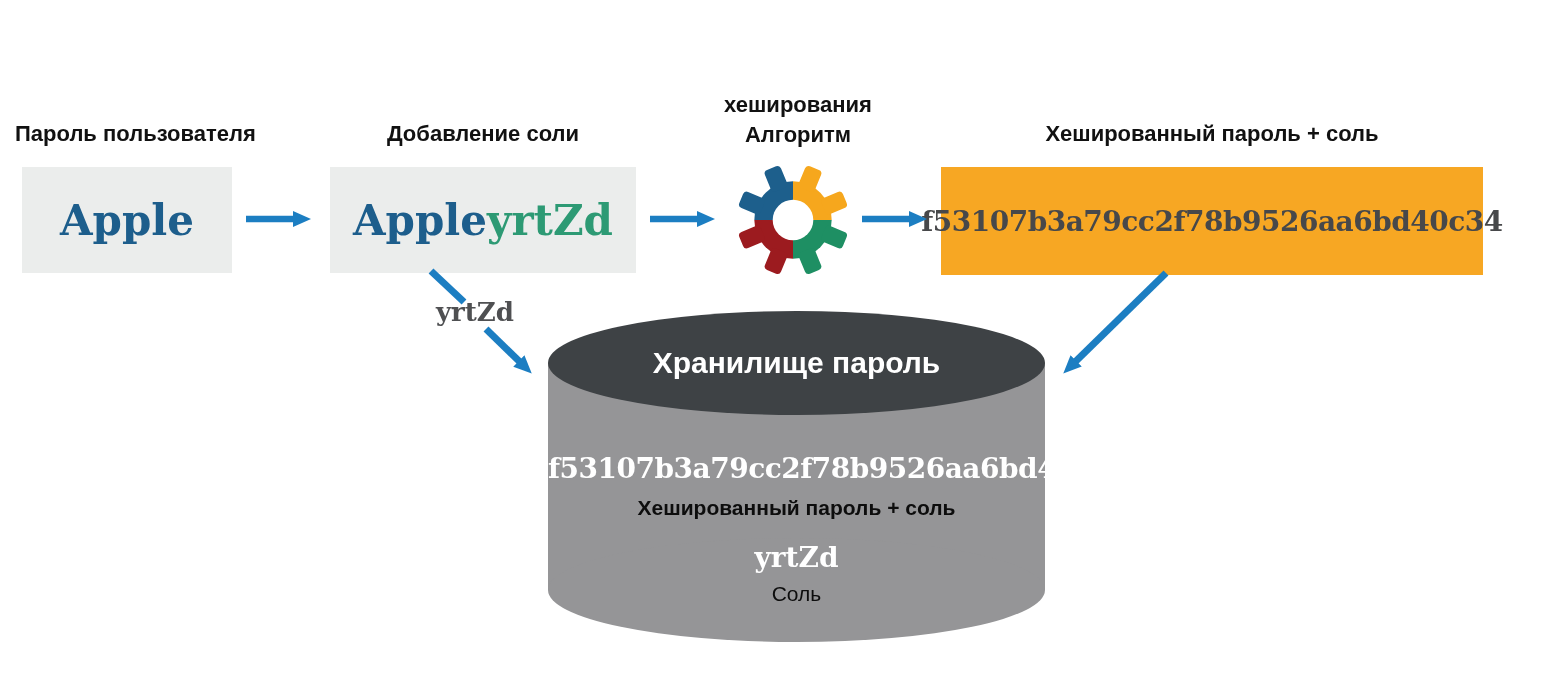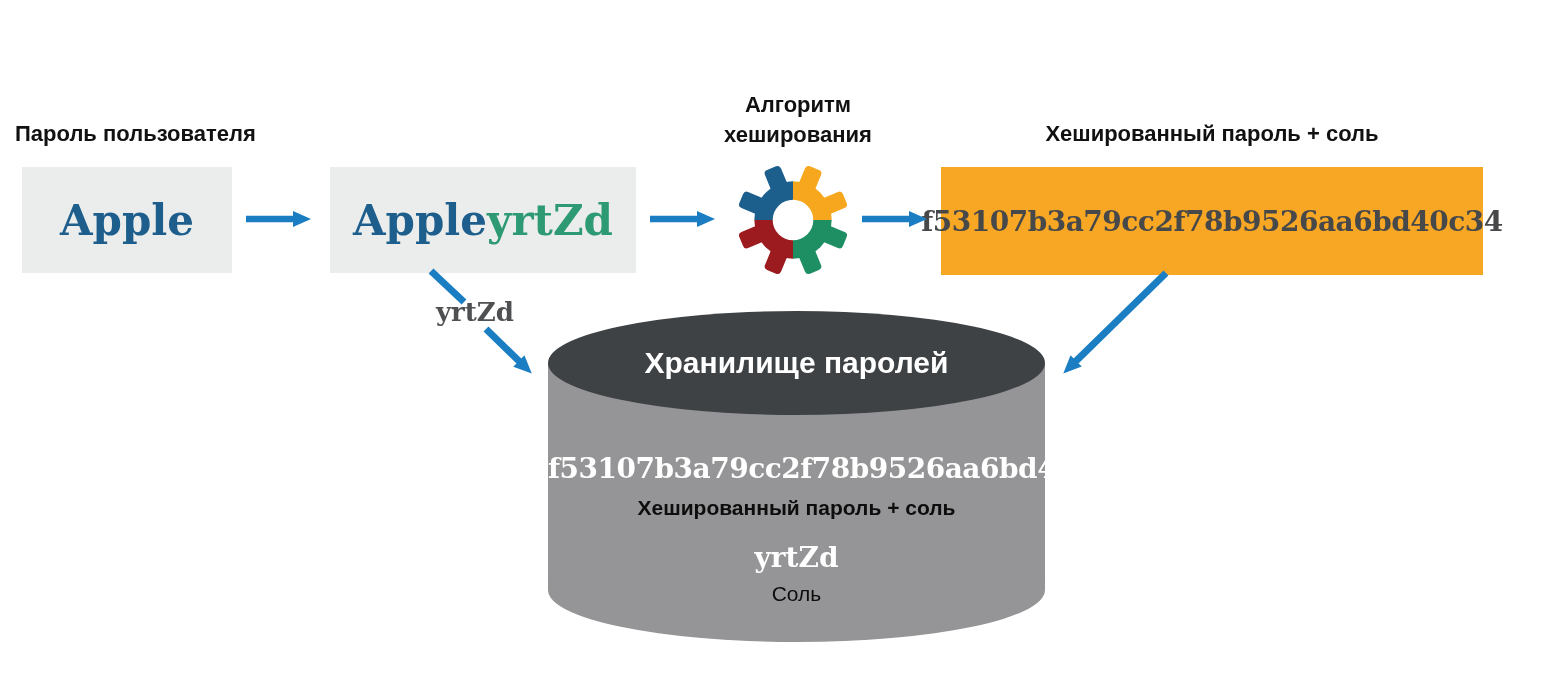--- a/index.html
+++ b/index.html
@@ -40,23 +40,24 @@
   .cyl-caption1{top:496px;font-size:21px;font-weight:bold;color:#0d0d0d;}
   .cyl-salt{top:541px;font-family:"DejaVu Serif",serif;font-weight:bold;font-size:28px;color:#ffffff;}
   .cyl-caption2{top:582px;font-size:21px;font-weight:normal;color:#0d0d0d;}
 </style>
 </head>
 <body>
 
 <div class="canvas">
 
   <div class="stage-label" style="left:7px;width:240px;margin-left:8px;">Пароль пользователя</div>
+  <div class="stage-label" style="left:333px;width:300px;">Добавление соли</div>
   <div class="stage-label two-line" style="left:698px;width:200px;">
+    <div>хеширования</div>
     <div>Алгоритм</div>
-    <div>хеширования</div>
   </div>
   <div class="stage-label" style="left:1032px;width:360px;">Хешированный пароль + соль</div>
 
   <div class="value-box" style="left:22px;width:210px;">
     <span class="pw">Apple</span>
   </div>
 
   <div class="value-box" style="left:330px;width:306px;">
     <span class="pw">Apple</span>
       <span class="salt">yrtZd</span>
@@ -108,21 +109,21 @@
   </div>
 
   <div class="salt-callout">yrtZd</div>
 
   <svg class="cyl-svg" viewBox="540 303 516 352">
     <rect x="548" y="363" width="497" height="227" fill="#959597"></rect>
     <ellipse cx="796.5" cy="590" rx="248.5" ry="52" fill="#959597"></ellipse>
     <ellipse cx="796.5" cy="363" rx="248.5" ry="52" fill="#3e4245"></ellipse>
   </svg>
 
-  <div class="cyl-text cyl-title">Хранилище паролей</div>
+  <div class="cyl-text cyl-title">Хранилище пароль</div>
   <div class="cyl-text cyl-hash">f53107b3a79cc2f78b9526aa6bd40c34</div>
   <div class="cyl-text cyl-caption1">Хешированный пароль + соль</div>
   <div class="cyl-text cyl-salt">yrtZd</div>
   <div class="cyl-text cyl-caption2">Соль</div>
 
   <svg class="overlay-svg" width="1542" height="686" viewBox="0 0 1542 686">
     <defs>
       <marker id="ah" markerUnits="userSpaceOnUse" markerWidth="22" markerHeight="20" refX="3" refY="10" orient="auto">
         <path d="M0,2 L18,10 L0,18 Z" fill="#1c7ec2"></path>
       </marker>

